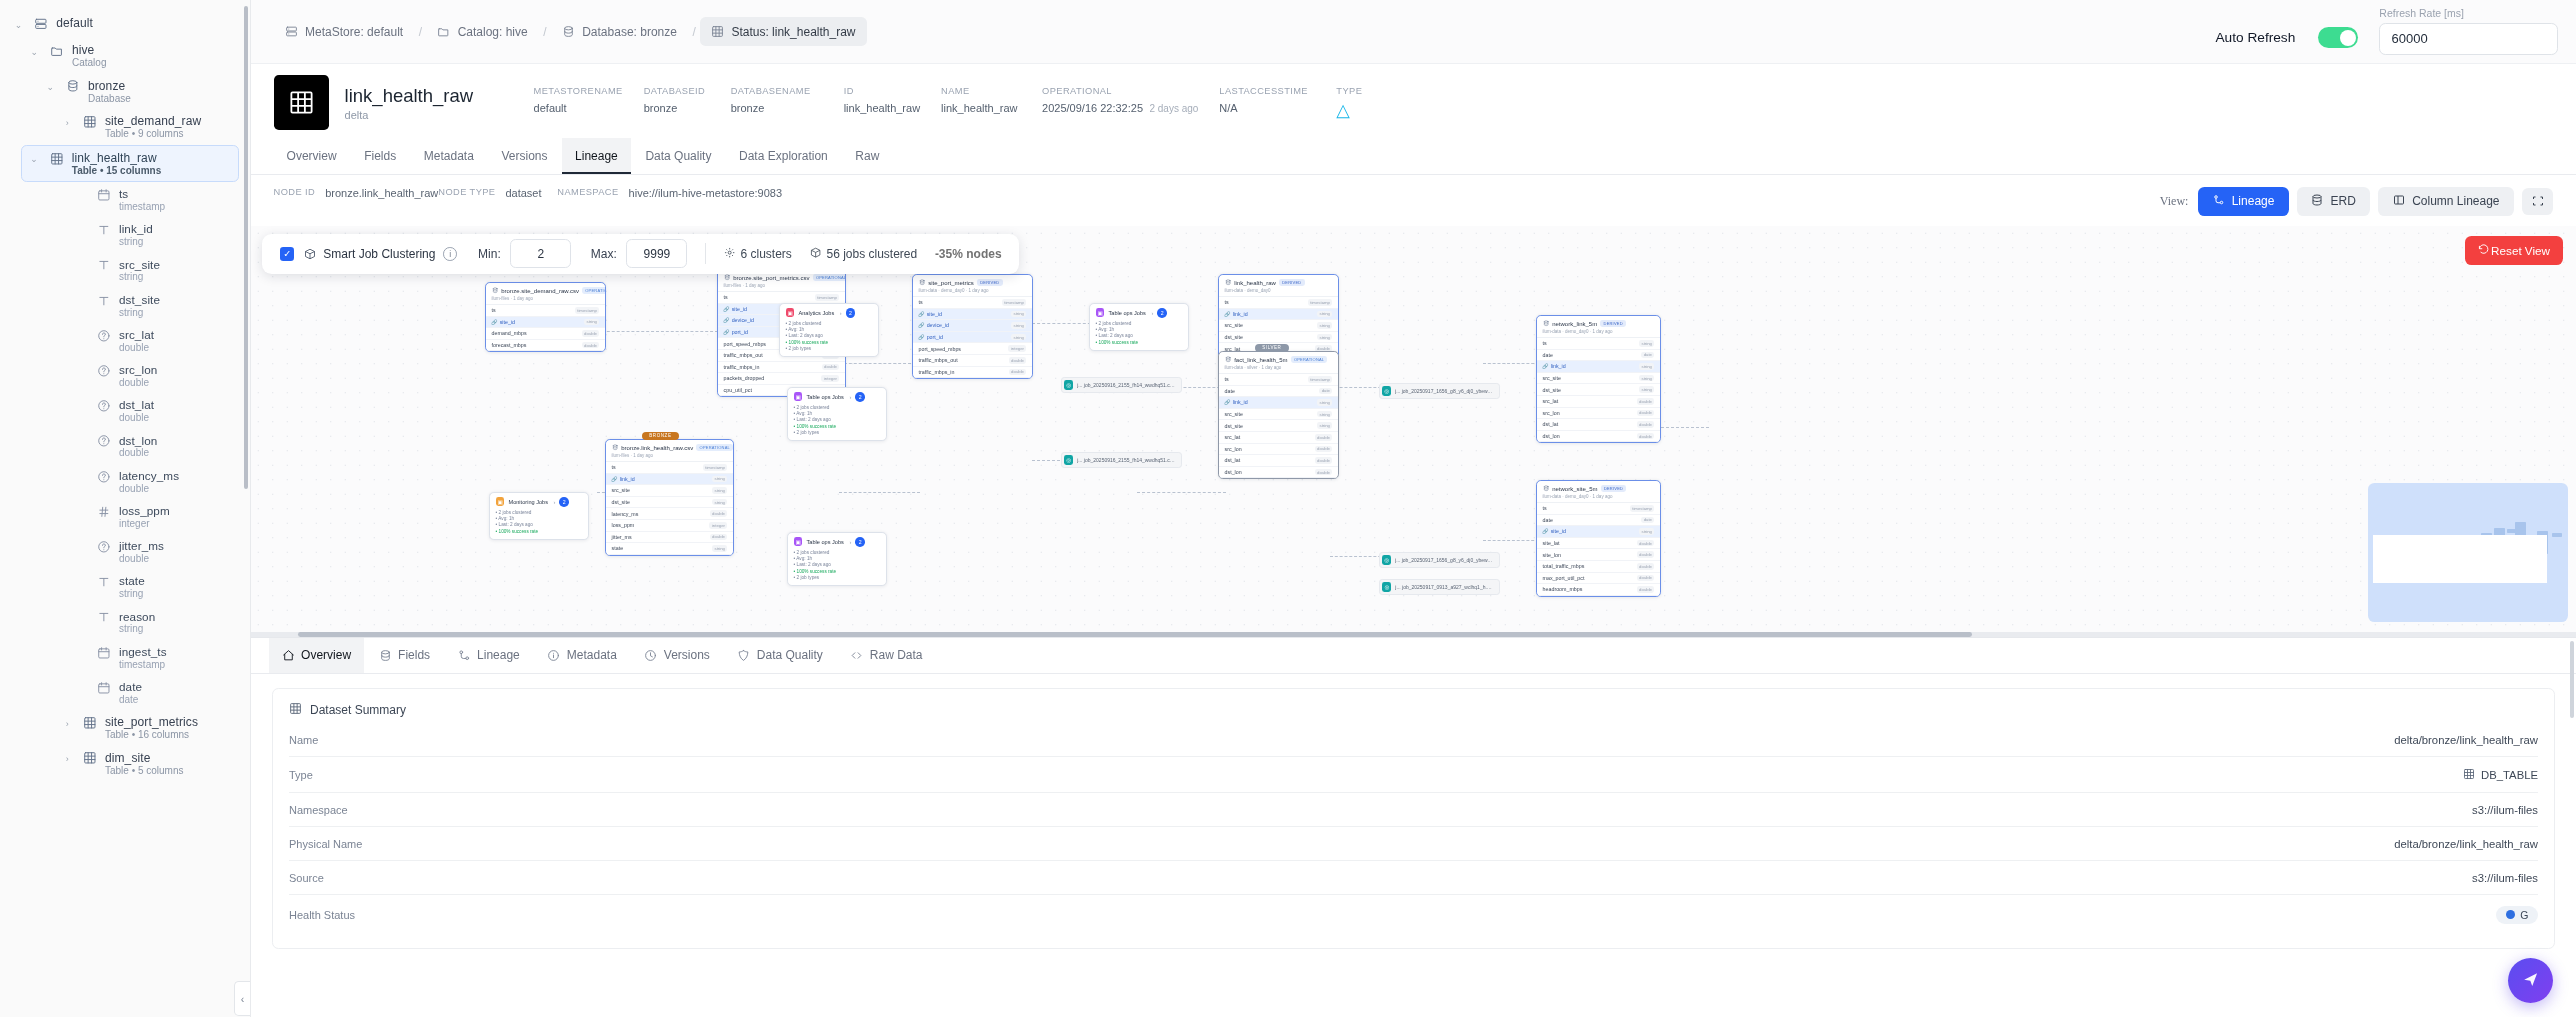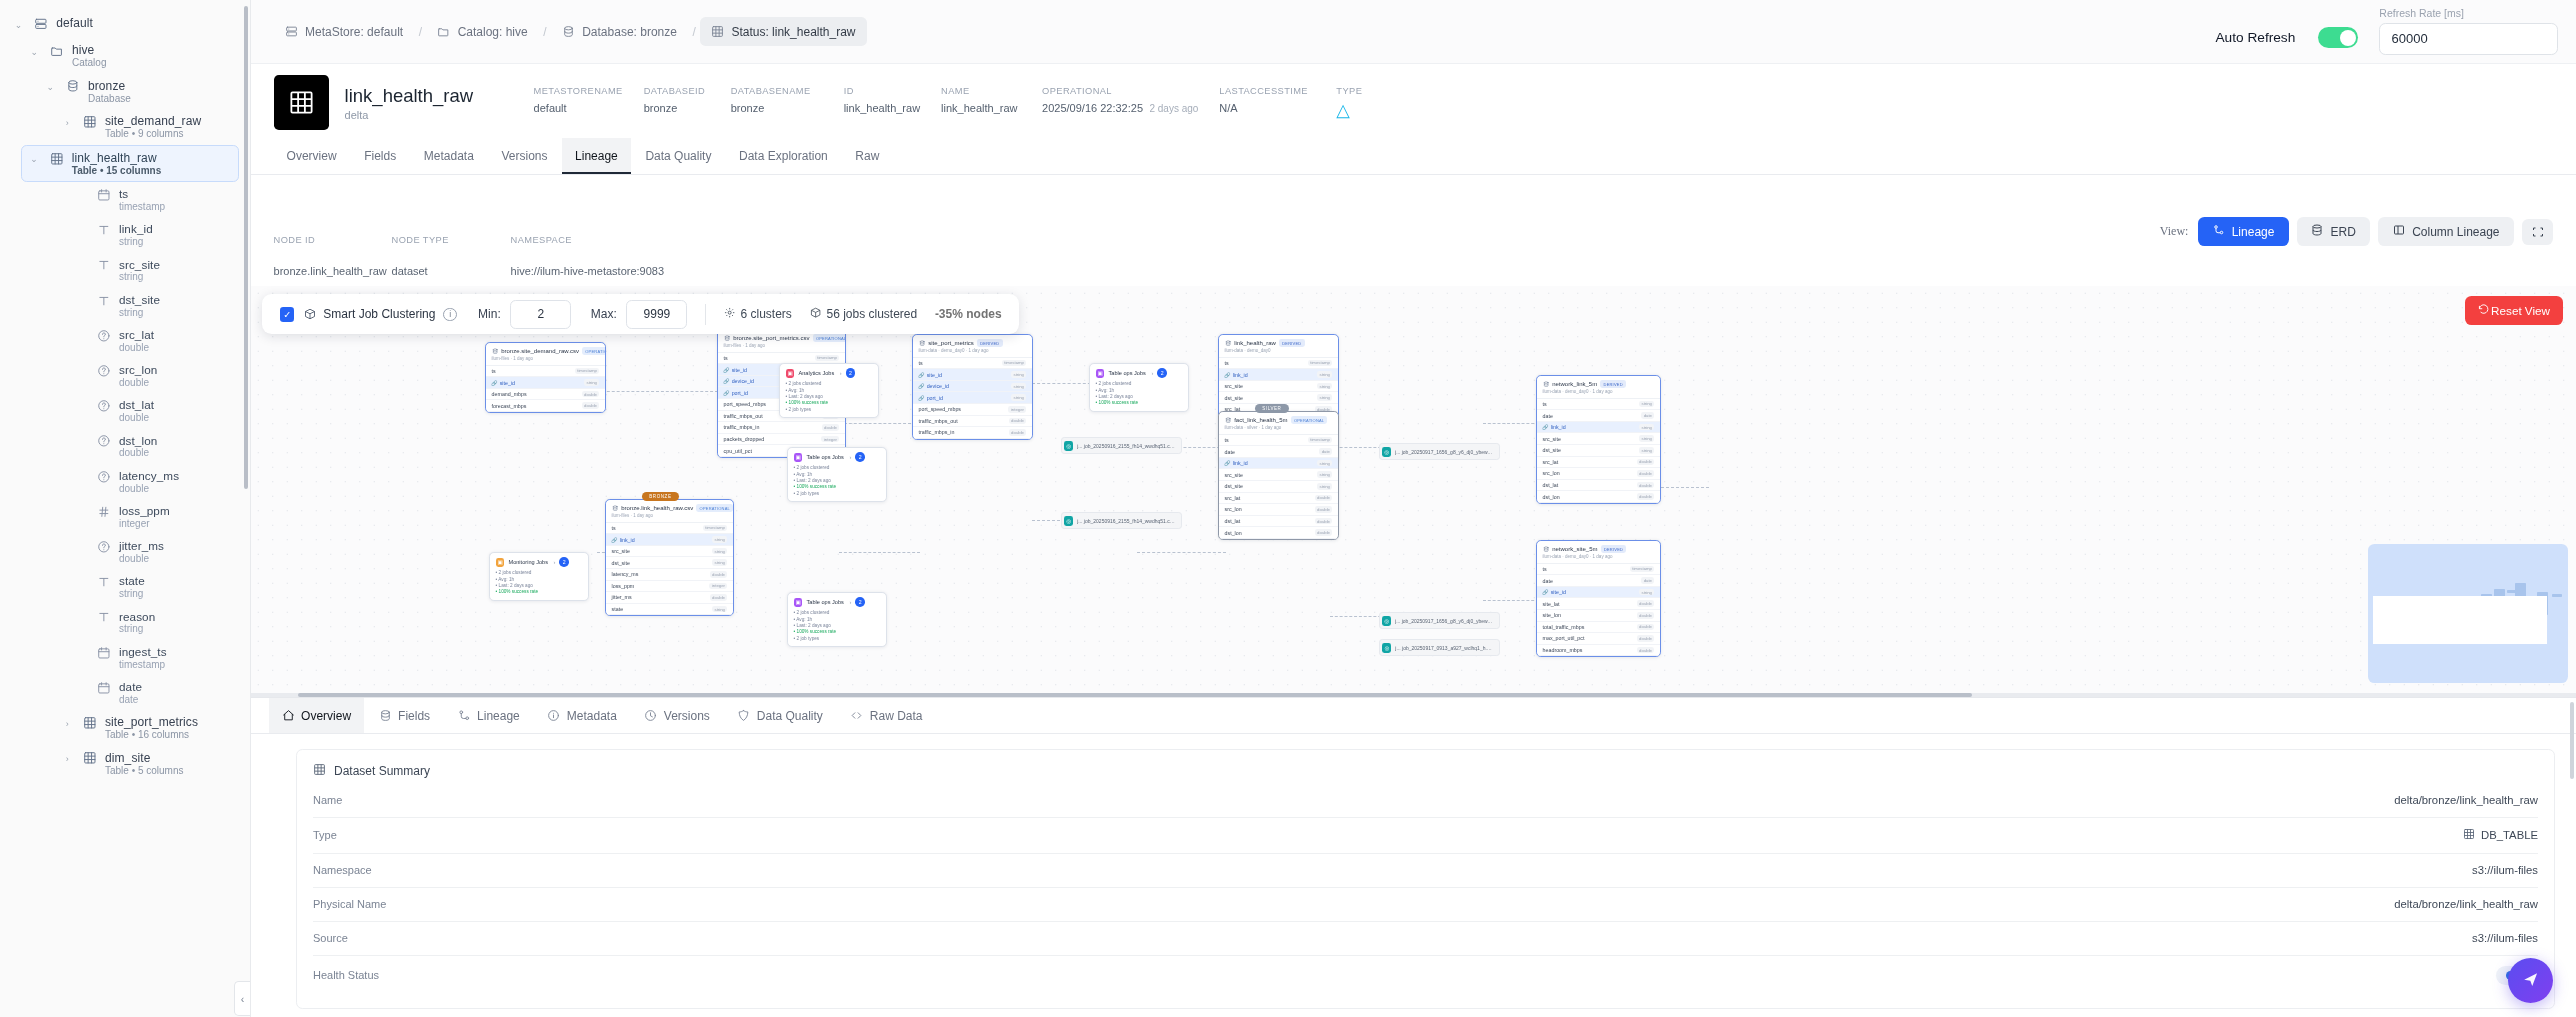--- a/index.html
+++ b/index.html
@@ -111,21 +111,21 @@
   
   .tabs { display:flex; align-items:center; padding:0 22.6px; border-bottom:0.8px solid #e9ebef; gap:1.6px;}
   .tab {
     padding:10.5px 13px 9.7px 13px; font-size:12px; color:#6b7280; cursor:pointer;
     border-bottom:2px solid transparent;
   }
   .tab.active { color:#11161d; background:#f2f3f5; border-bottom-color:#1f2937; }
 
   
   .nodeinfo { display:flex; gap:0; padding:11.3px 22.6px 9.7px 22.6px; }
-  .ni { display:flex; flex-direction:column; gap:20px;margin-top:48px; }
+  .ni { display:flex; flex-direction:row; gap:10px; }
   .ni-k { font-size:9.3px; color:#9aa3b1; letter-spacing:0.4px; }
   .ni-v { font-size:11px; color:#5a6472; }
 
   .viewctl { margin-left:auto; display:flex; align-items:center; gap:8px; }
   .viewlabel { font-size:12px; color:#6b7280; margin-right:1.6px;font-family:Liberation Serif, serif;}
   .vbtn {
     display:flex; align-items:center; gap:7.2px; padding:7.2px 14.5px;
     border-radius:6.4px; background:#eef0f3; color:#3b4452; font-size:12px;
     cursor:pointer; border:none;
     font-family:"Liberation Sans", sans-serif;
@@ -214,21 +214,21 @@
   .edge { position:absolute; border-top:0.8px dashed #b9c2d0; height:0; }
 
   
   .bottom { flex:1; display:flex; flex-direction:column; overflow:hidden; background:#fff; position:relative;}
   .btabs { display:flex; align-items:center; gap:1.6px; padding:0 17.7px; border-bottom:0.8px solid #e9ebef; background:#fff;}
   .btab { display:flex; align-items:center; gap:6.4px; padding:10.5px 13px; font-size:12px; color:#6b7280; cursor:pointer;}
   .btab.active { color:#11161d; background:#f2f3f5; }
   .btab svg { display:block; }
 
   .summary { padding:14.5px 21px 0 21px; }
-  .sum-card { border:0.8px solid #eceef1; border-radius:6.4px; padding:13px 16px;margin-left:24px; }
+  .sum-card { border:0.8px solid #eceef1; border-radius:6.4px; padding:13px 16px; }
   .sum-title { display:flex; align-items:center; gap:8px; font-size:12px; color:#3c4655; margin-bottom:4.8px;}
   .srow { display:flex; align-items:center; justify-content:space-between;
      padding:10.5px 0; border-bottom:0.8px solid #eef0f2; }
   .srow:last-child { border-bottom:none; }
   .sk { font-size:11px; color:#7b8494; }
   .sv { font-size:11.3px; color:#4a5566; display:flex; align-items:center; gap:6.4px;}
   .sv.strong { color:#3e4857; }
 
   .chip-green { display:flex; align-items:center; gap:5.6px; background:#eef2f7;
      border-radius:11.3px; padding:3.2px 9.7px; font-size:10.5px; color:#3b4656;}

